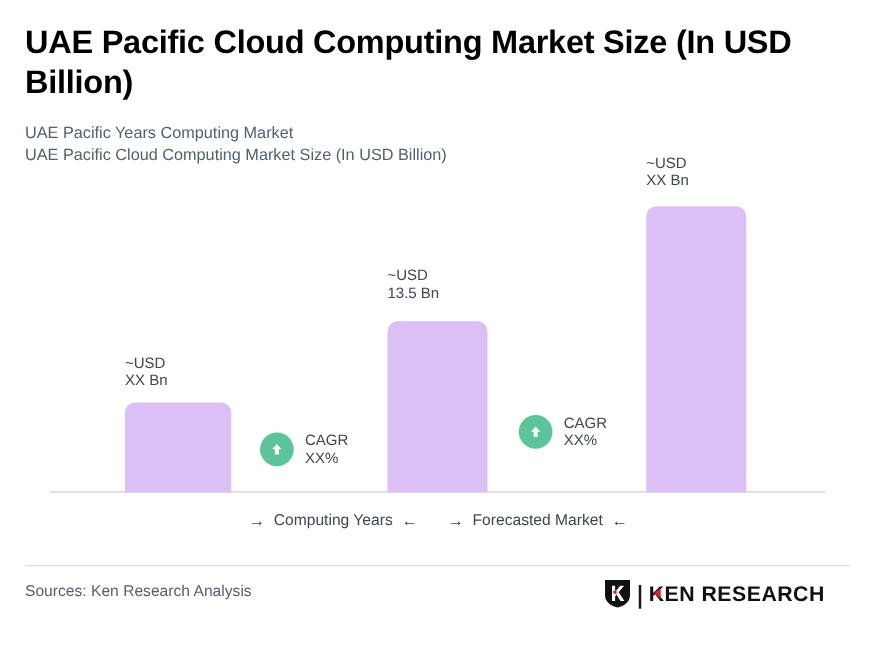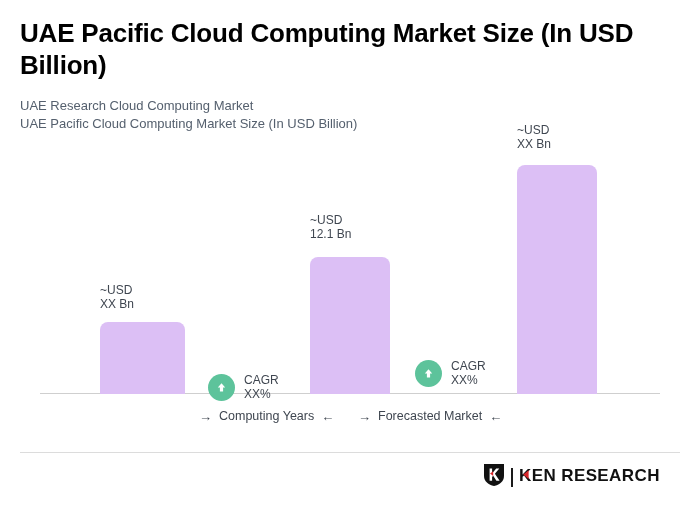--- a/index.html
+++ b/index.html
@@ -83,21 +83,20 @@
     text-align: left;
     white-space: nowrap;
   }
 
   
   .cagr {
     position: absolute;
     display: flex;
     align-items: center;
     gap: 9px;
-    margin-top: 28px;
   }
   .cagr-circle {
     width: 27px;
     height: 27px;
     border-radius: 50%;
     background: #5dc39b;
     display: flex;
     align-items: center;
     justify-content: center;
     flex: 0 0 auto;
@@ -169,21 +168,21 @@
 </head>
 <body>
 
 <div class="chart-card">
 
   <div class="header">
     <h1 class="chart-title">UAE Pacific Cloud Computing Market Size (In USD Billion)</h1>
   </div>
 
   <div class="subtitles">
-    <div class="subtitle-line">UAE Research Cloud Computing Market</div>
+    <div class="subtitle-line">UAE Pacific Years Computing Market</div>
     <div class="subtitle-line">UAE Pacific Cloud Computing Market Size (In USD Billion)</div>
   </div>
 
   <div class="plot">
 
     <div class="baseline"></div>
 
     <div class="bar-label" style="left:100px; top:283px; width:85px;">
       <div>~USD</div>
       <div>XX Bn</div>
@@ -197,21 +196,21 @@
         </svg>
       </span>
       <span class="cagr-text">
         <span style="display:block;">CAGR</span>
         <span style="display:block;">XX%</span>
       </span>
     </div>
 
     <div class="bar-label" style="left:310px; top:213px; width:80px;">
       <div>~USD</div>
-      <div>12.1 Bn</div>
+      <div>13.5 Bn</div>
     </div>
     <div class="bar" style="left:310px; width:80px; top:257px; height:137px;"></div>
 
     <div class="cagr" style="left:415px; top:331px;">
       <span class="cagr-circle">
         <svg width="13" height="13" viewBox="0 0 13 13" aria-hidden="true">
           <path d="M6.5 2.2 L10.2 6.4 L8.1 6.4 L8.1 10.6 L4.9 10.6 L4.9 6.4 L2.8 6.4 Z" fill="#ffffff"></path>
         </svg>
       </span>
       <span class="cagr-text">
@@ -234,20 +233,21 @@
       <span class="arrow-glyph">←</span>
     </div>
     <div class="year-label" style="left:358px;">
       <span class="arrow-glyph">→</span>
       <span>Forecasted Market</span>
       <span class="arrow-glyph">←</span>
     </div>
   </div>
 
   <div class="footer-divider"></div>
+  <div class="sources">Sources: Ken Research Analysis</div>
 
   <div class="brand">
     <span class="brand-mark">
       <svg width="22" height="24" viewBox="0 0 22 24" aria-hidden="true">
         <path d="M1 1 H21 V13 C21 18.5 16.5 21.8 11 23 C5.5 21.8 1 18.5 1 13 Z" fill="#111111"></path>
         <path d="M6.6 5.6 H9.1 V10.4 L13.2 5.6 H16.3 L11.9 10.8 L16.6 17.8 H13.4 L10.2 12.8 L9.1 14.1 V17.8 H6.6 Z" fill="#ffffff"></path>
         <path d="M10.2 8.2 L7.0 10.6 L10.2 13.0 Z" fill="#d7262b"></path>
       </svg>
     </span>
     <span class="brand-sep"></span>

